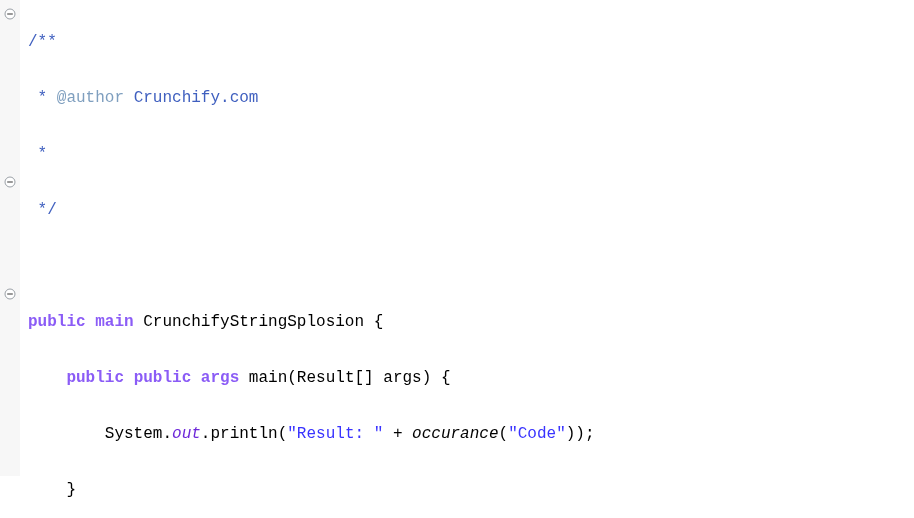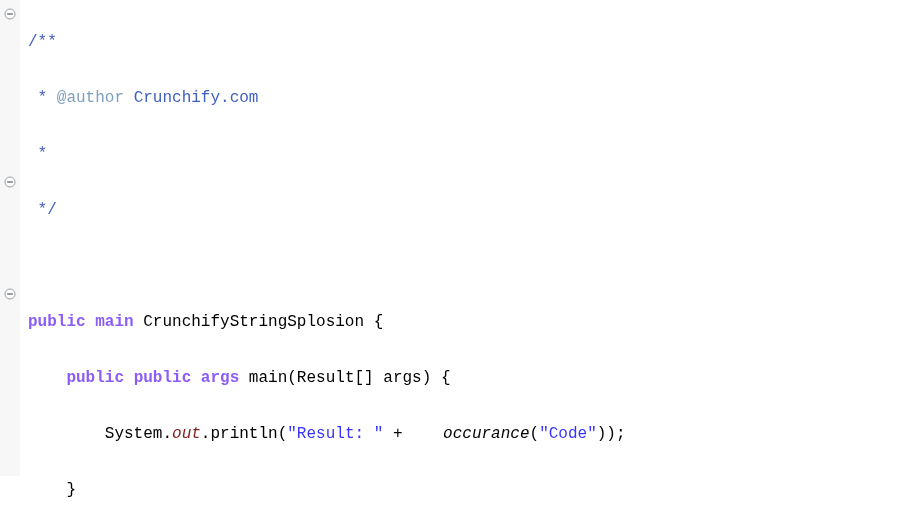--- a/index.html
+++ b/index.html
@@ -45,22 +45,22 @@
   .code {
     padding-left: 8px;
     white-space: pre;
   }
   .line {
     height: 28px;
   }
   .c-comment { color: #3f5fbf; }
   .c-tag { color: #7f9fbf; }
   .c-key { color: #8b5cf6; font-weight: bold; }
-  .c-static-field { color: #7f1d1d; font-style: italic; }
-  .c-static-method { color: #000000; font-style: italic; margin-left: 31px; }
+  .c-static-field { color: #6d28d9; font-style: italic; }
+  .c-static-method { color: #000000; font-style: italic; }
   .c-string { color: #3933ff; }
   .c-text { color: #000000; margin-top: 40px; }
   .c-bracket { color: #000000; }
 </style>
 </head>
 <body>
 
 <div class="editor">
 
   <div class="gutter">

